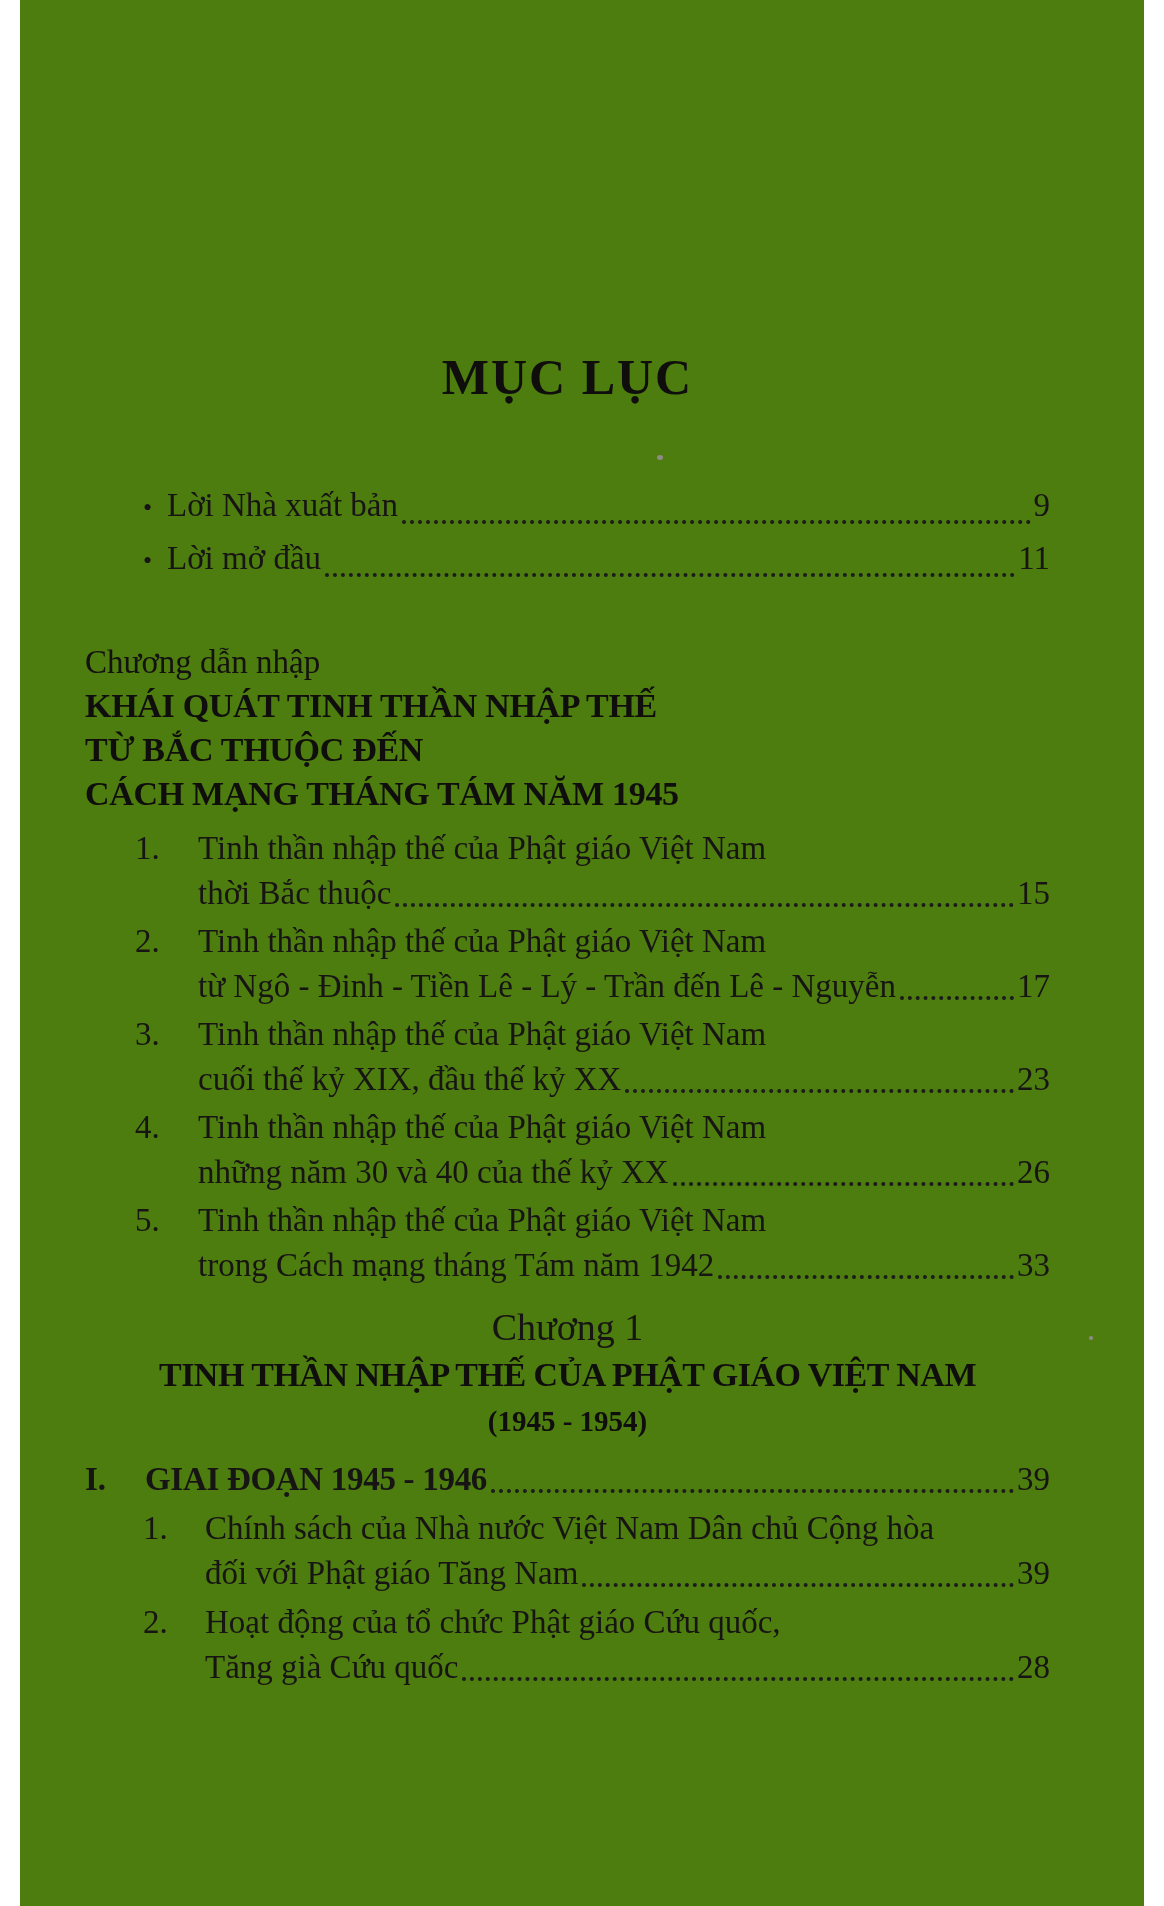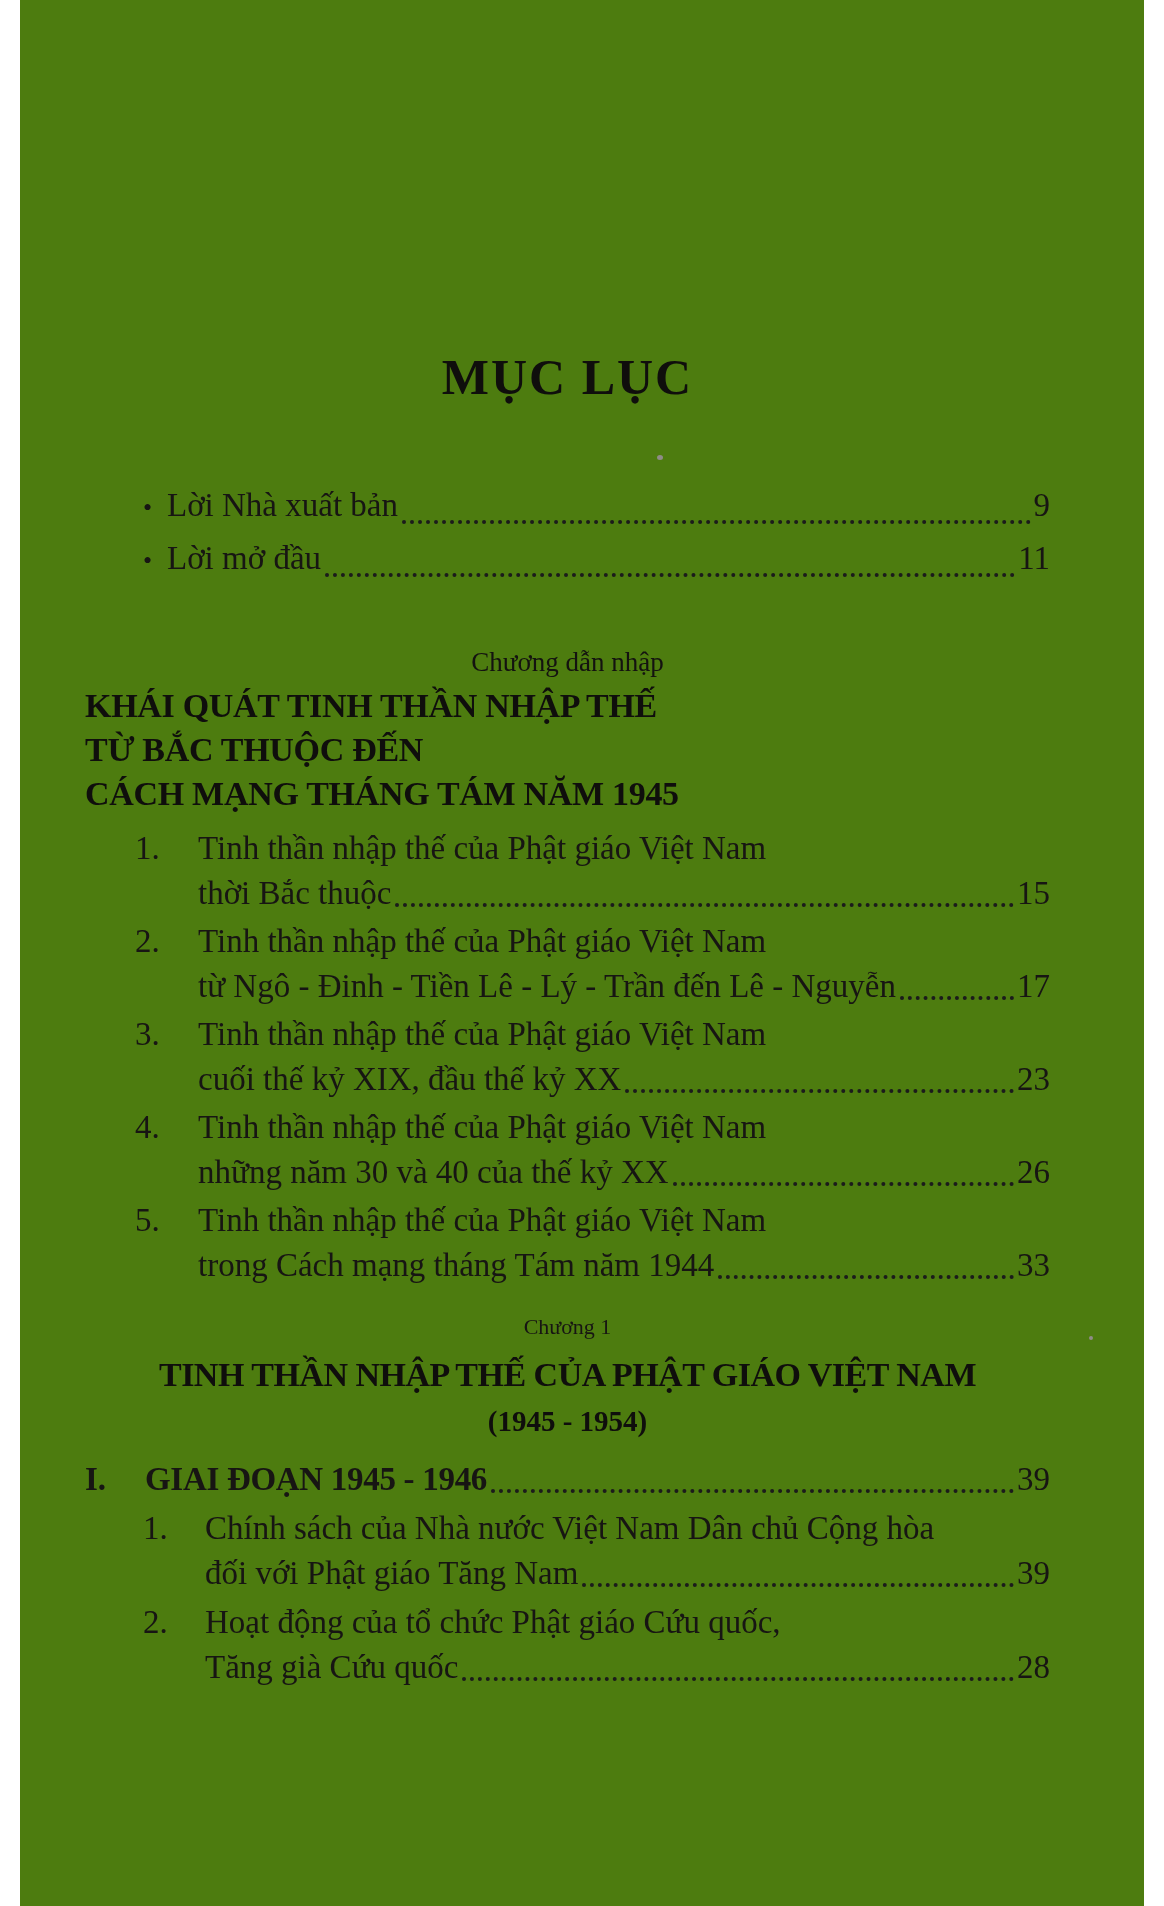--- a/index.html
+++ b/index.html
@@ -32,22 +32,22 @@
     flex:1 1 auto;
     border-bottom:4px dotted #1b1b1b;
     margin:0 3px 9px 4px;
     align-self:flex-end;
     min-width:18px;
     height:0;
   }
   .pgnum{flex:0 0 auto;}
   .kicker{
     margin-top:54px;
-    text-align:center;
-    font-size:27px;line-height:44px;
+    text-align:left;
+    font-size:33px;line-height:44px;
     color:#141210;
   }
   .chap-title-line{
     text-align:left;
     font-size:34px;line-height:44px;
     font-weight:700;letter-spacing:-0.3px;
     color:#0f0e0c;
   }
   .item-list{margin-top:10px;}
   .toc-item{
@@ -56,21 +56,21 @@
     margin-bottom:3px;
     font-size:33px;line-height:45px;
   }
   .toc-item .num{flex:0 0 63px;}
   .toc-item .body{flex:1 1 auto;min-width:0;}
   .line2{display:flex;align-items:baseline;}
   .line2 .txt{flex:0 0 auto;}
   .ch1-kicker{
     margin-top:16px;
     text-align:center;
-    font-size:22px;line-height:46px;
+    font-size:38px;line-height:46px;
   }
   .ch1-title{
     margin-top:2px;
     text-align:center;
     font-size:34px;line-height:46px;
     font-weight:700;letter-spacing:-0.5px;
     color:#0f0e0c;
   }
   .ch1-subtitle{
     text-align:center;
@@ -175,21 +175,21 @@
             <span class="pgnum">26</span>
           </span>
         </span>
       </div>
 
       <div class="toc-item">
         <span class="num">5.</span>
         <span class="body">
           <span style="display:block">Tinh thần nhập thế của Phật giáo Việt Nam</span>
           <span class="line2">
-            <span class="txt">trong Cách mạng tháng Tám năm 1944</span>
+            <span class="txt">trong Cách mạng tháng Tám năm 1942</span>
             <span class="dots"></span>
             <span class="pgnum">33</span>
           </span>
         </span>
       </div>
 
     </div>
 
     <div class="ch1-kicker">Chương 1</div>
     <div class="ch1-title">TINH THẦN NHẬP THẾ CỦA PHẬT GIÁO VIỆT NAM</div>

